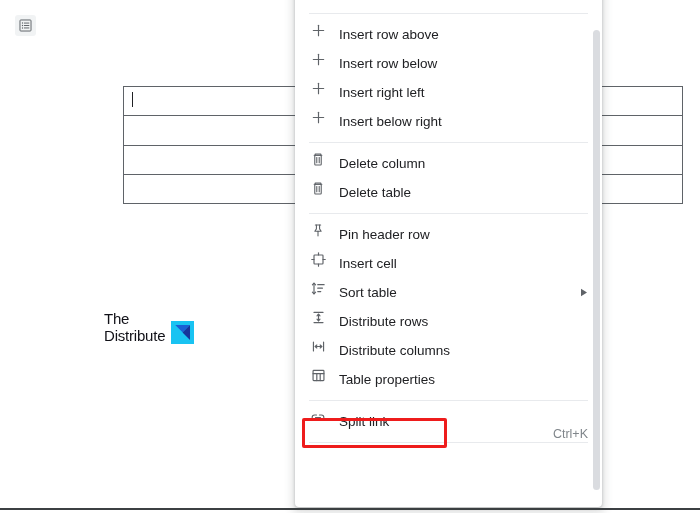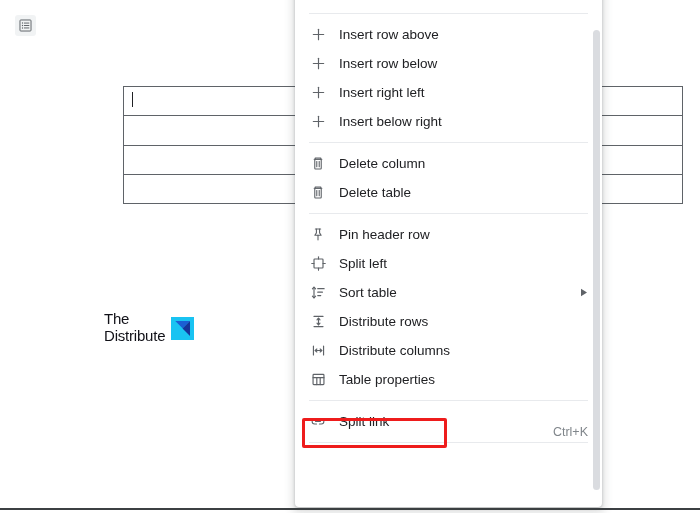--- a/index.html
+++ b/index.html
@@ -64,21 +64,21 @@
     margin-left: 2px;
     vertical-align: top;
   }
 
   
   #watermark {
     position: absolute;
     left: 104px;
     top: 310px;
     display: flex;
-    align-items: center;
+    align-items: flex-end;
     gap: 6px;
   }
   #watermark .wm-text {
     font-family: "Liberation Sans", sans-serif;
     font-size: 15px;
     line-height: 17px;
     color: #111118;
     letter-spacing: -0.2px;
   }
   #watermark .wm-mark {
@@ -108,21 +108,20 @@
   }
   .menu-inner {
     position: relative;
     width: 100%;
     padding: 6px 0 0 0;
     box-sizing: border-box;
   }
   .menu-item {
     height: 29px;
     display: flex;
-    align-items: center;
     padding: 0 14px 0 13px;
     box-sizing: border-box;
     position: relative;
     white-space: nowrap;
   }
   .menu-item .mi-icon {
     width: 20px;
     height: 20px;
     flex: none;
     display: flex;
@@ -339,21 +338,21 @@
       <div class="menu-item">
         <span class="mi-icon">
           <svg width="15" height="15" viewBox="0 0 16 16" stroke="currentColor" fill="none" stroke-width="1.25" stroke-linecap="round" stroke-linejoin="round">
             <rect x="3.2" y="3.2" width="9.6" height="9.6" rx="0.8"></rect>
             <line x1="8" y1="0.8" x2="8" y2="3.2"></line>
             <line x1="8" y1="12.8" x2="8" y2="15.2"></line>
             <line x1="0.8" y1="8" x2="3.2" y2="8"></line>
             <line x1="12.8" y1="8" x2="15.2" y2="8"></line>
           </svg>
         </span>
-        <span class="mi-label">Split left</span>
+        <span class="mi-label">Insert cell</span>
       </div>
       <div class="menu-item">
         <span class="mi-icon">
           <svg width="15" height="15" viewBox="0 0 16 16" stroke="currentColor" fill="none" stroke-width="1.25" stroke-linecap="round" stroke-linejoin="round">
             <line x1="3.2" y1="2.4" x2="3.2" y2="13.6"></line>
             <polyline points="1.5,4.2 3.2,2.3 4.9,4.2"></polyline>
             <polyline points="1.5,11.8 3.2,13.7 4.9,11.8"></polyline>
             <line x1="7.2" y1="3.9" x2="14" y2="3.9"></line>
             <line x1="7.2" y1="7.6" x2="12.2" y2="7.6"></line>
             <line x1="7.2" y1="11.3" x2="10.4" y2="11.3"></line>

